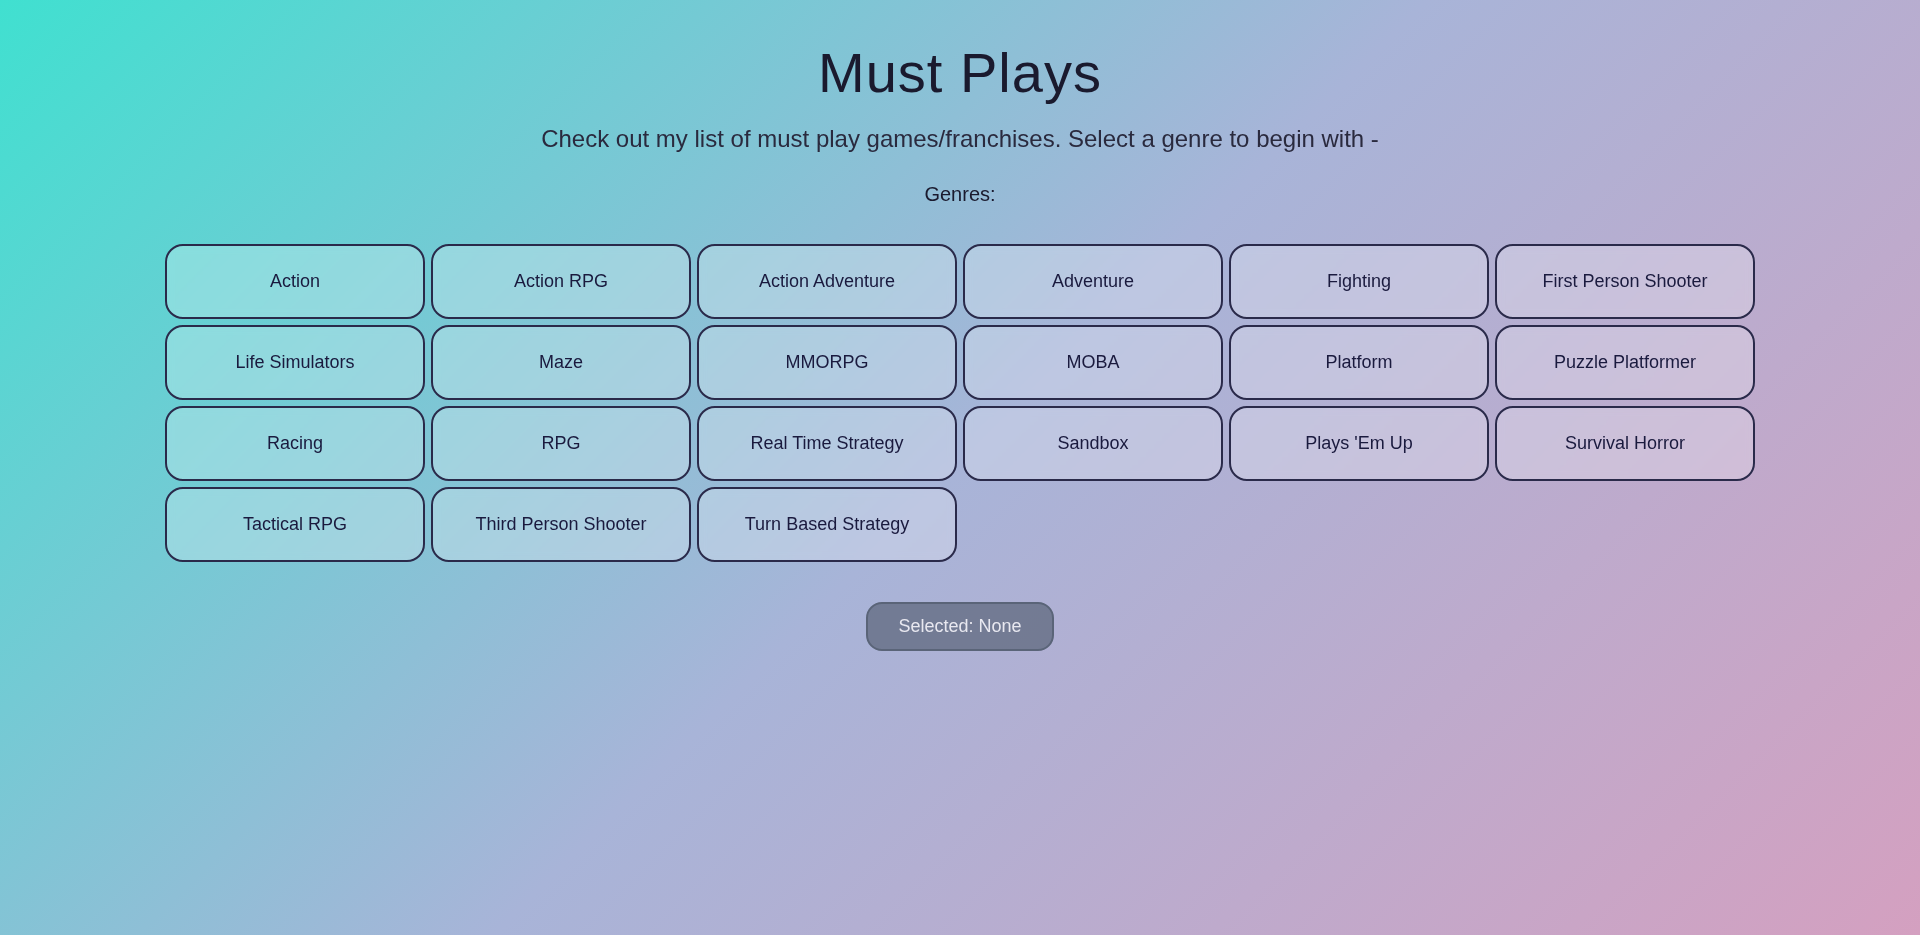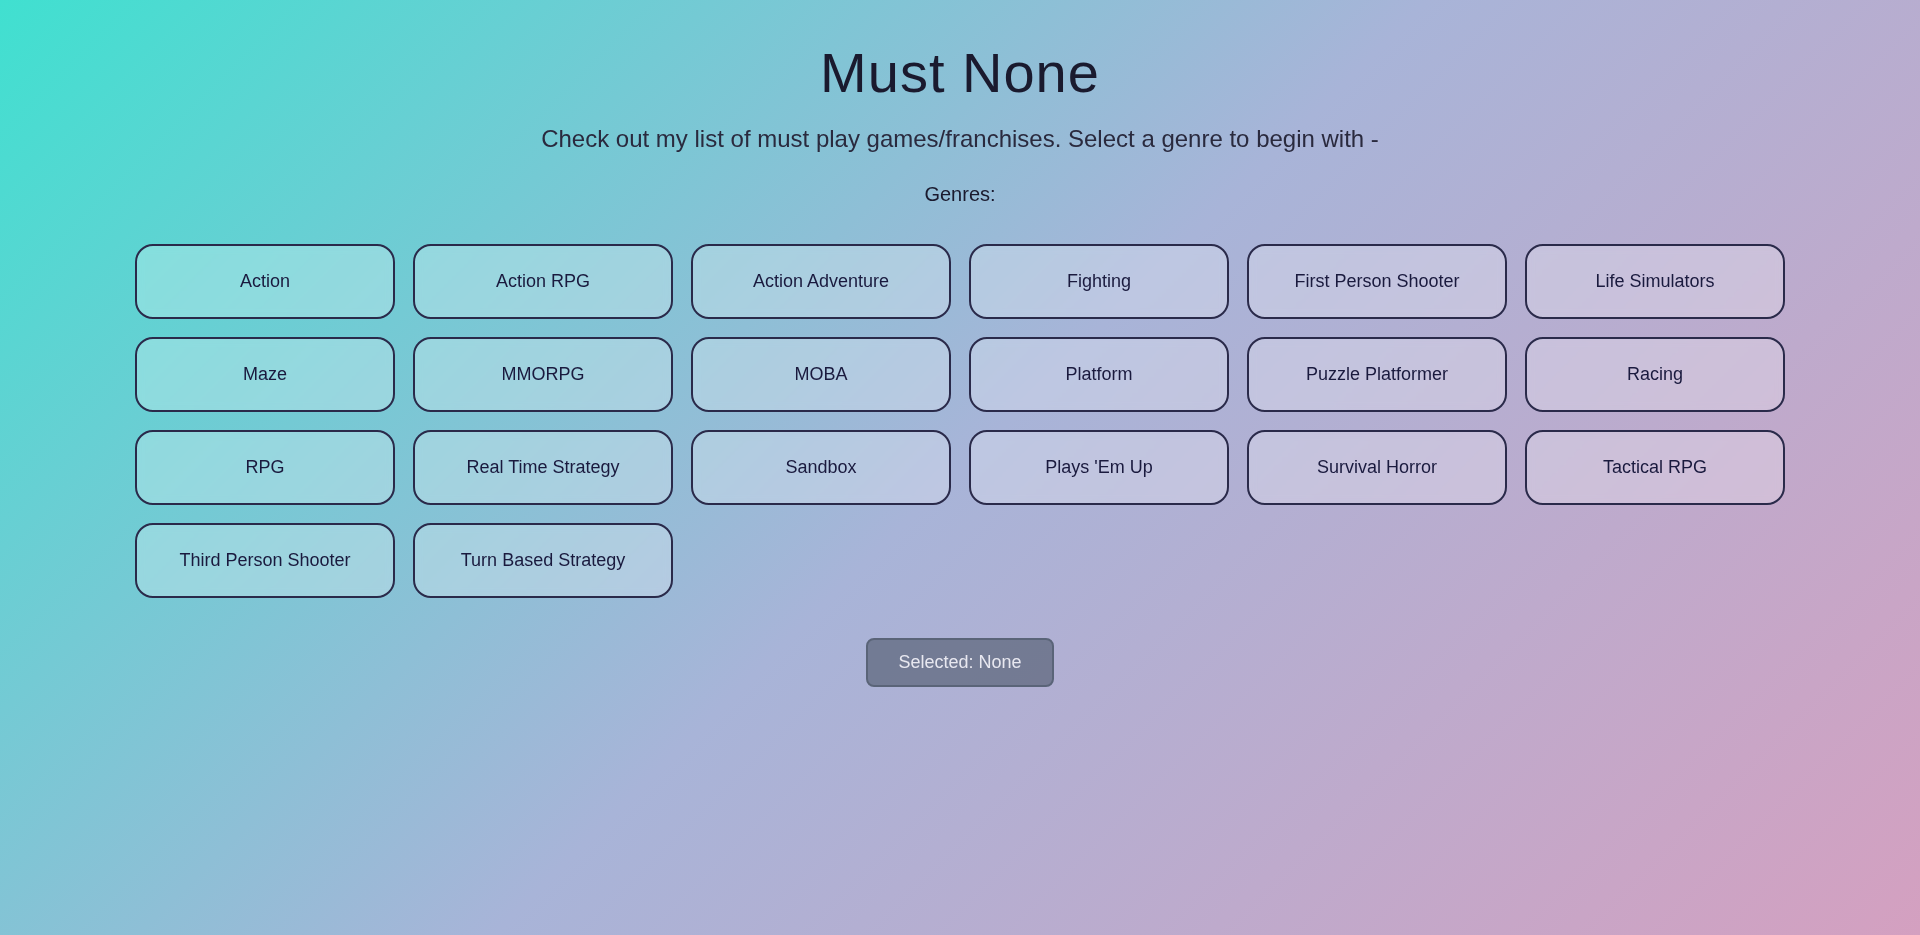--- a/index.html
+++ b/index.html
@@ -37,21 +37,21 @@
     .genres-label {
       font-size: 20px;
       font-weight: 400;
       color: #1a1a2e;
       margin-bottom: 38px;
     }
 
     .genres-grid {
       display: grid;
       grid-template-columns: repeat(6, 260px);
-      gap: 18px;
+      gap: 6px;
       margin-bottom: 40px;
     }
 
     .genre-btn {
       background: rgba(255, 255, 255, 0.25);
       border: 2px solid #2a2a4a;
       border-radius: 18px;
       padding: 22px 16px;
       font-size: 18px;
       font-weight: 400;
@@ -62,39 +62,40 @@
       backdrop-filter: blur(4px);
       min-height: 75px;
       display: flex;
       align-items: center;
       justify-content: center;
     }
 
     .selected-status {
       background: rgba(90, 100, 120, 0.7);
       border: 2px solid #5a6478;
-      border-radius: 8px;
+      border-radius: 16px;
       padding: 12px 30px;
       font-size: 18px;
       color: #e8e8f0;
       cursor: default;
     }
   </style>
 </head>
 <body>
 
-<h1 class="page-title">Must None</h1>
+<h1 class="page-title">Must Plays</h1>
 <p class="page-subtitle">Check out my list of must play games/franchises. Select a genre to begin with -</p>
 <p class="genres-label">Genres:</p>
 
 <div class="genres-grid" id="genres-container">
 
 <button class="genre-btn">Action</button>
     <button class="genre-btn">Action RPG</button>
     <button class="genre-btn">Action Adventure</button>
+    <button class="genre-btn">Adventure</button>
     <button class="genre-btn">Fighting</button>
     <button class="genre-btn">First Person Shooter</button>
     <button class="genre-btn">Life Simulators</button>
     <button class="genre-btn">Maze</button>
     <button class="genre-btn">MMORPG</button>
     <button class="genre-btn">MOBA</button>
     <button class="genre-btn">Platform</button>
     <button class="genre-btn">Puzzle Platformer</button>
     <button class="genre-btn">Racing</button>
     <button class="genre-btn">RPG</button>

